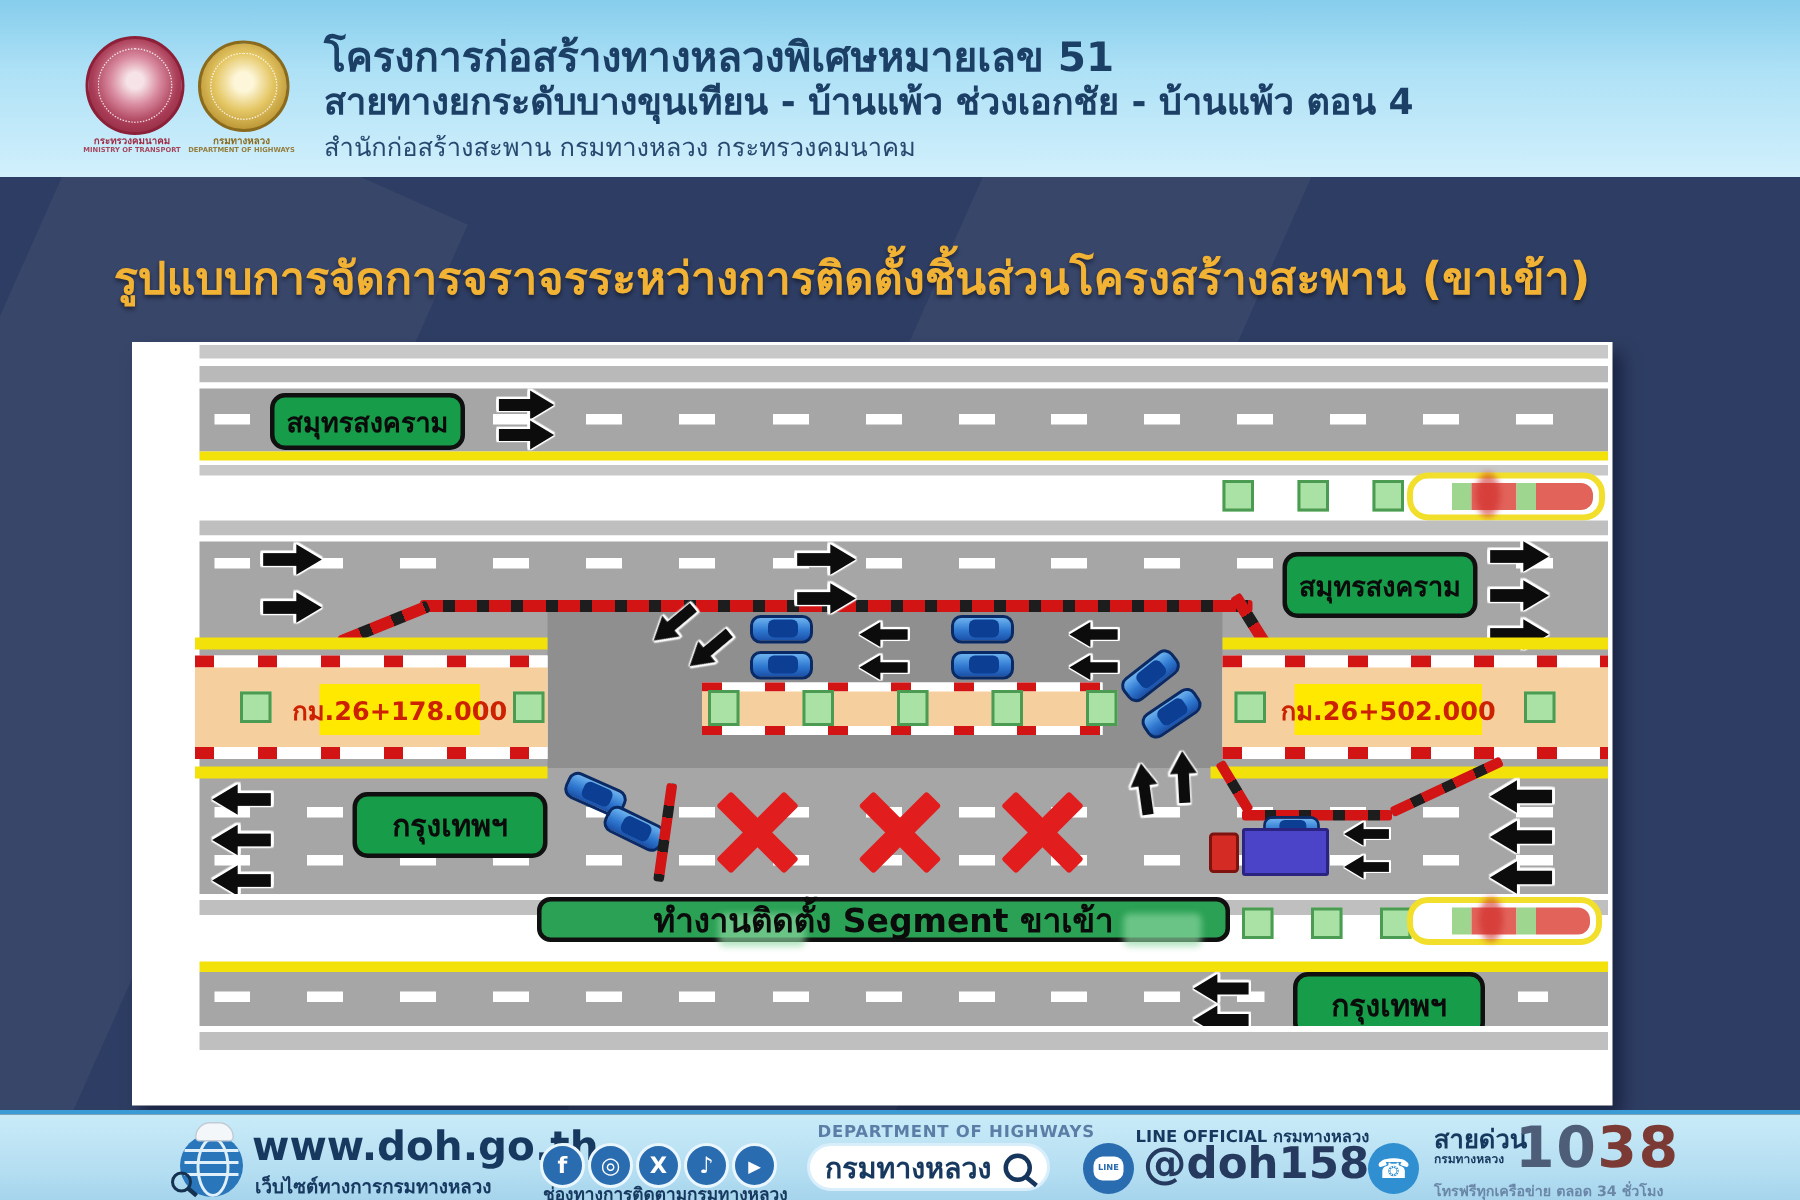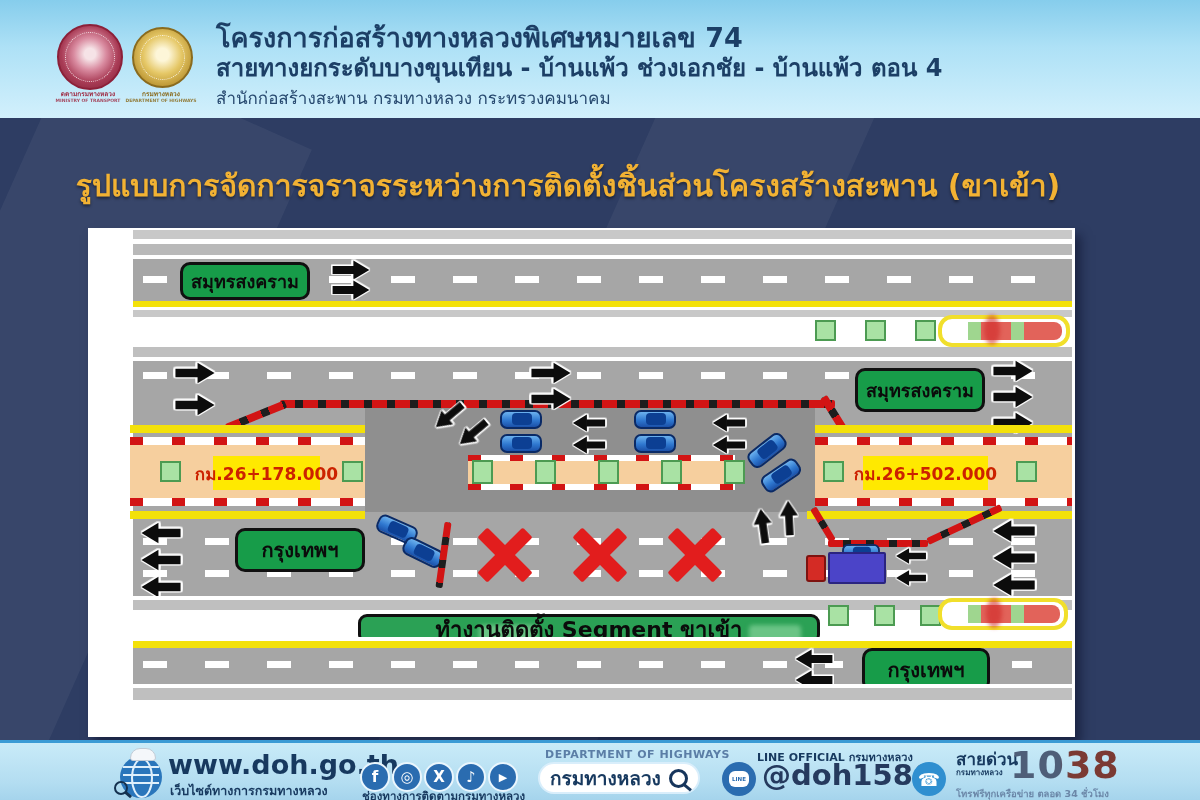--- a/index.html
+++ b/index.html
@@ -95,28 +95,28 @@
 </style>
 </head>
 <body>
 
 <div class="page">
 
   <div class="header">
     <div class="seal ministry"></div>
     <div class="seal doh"></div>
     <div class="sealcap cap-min">
-      <span class="th">ดตามกรมทางหลวง</span>
+      <span class="th">กระทรวงคมนาคม</span>
       <span class="en">MINISTRY OF TRANSPORT</span>
     </div>
     <div class="sealcap cap-doh">
       <span class="th">กรมทางหลวง</span>
       <span class="en">DEPARTMENT OF HIGHWAYS</span>
     </div>
-    <div class="htxt h1">โครงการก่อสร้างทางหลวงพิเศษหมายเลข 74</div>
+    <div class="htxt h1">โครงการก่อสร้างทางหลวงพิเศษหมายเลข 51</div>
     <div class="htxt h2">สายทางยกระดับบางขุนเทียน - บ้านแพ้ว ช่วงเอกชัย - บ้านแพ้ว ตอน 4</div>
     <div class="htxt h3">สำนักก่อสร้างสะพาน กรมทางหลวง กระทรวงคมนาคม</div>
   </div>
 
   <div class="navy">
     <div class="streak" style="left:-120px;top:-60px;width:260px;height:900px;transform:rotate(24deg);"></div>
     <div class="streak" style="left:500px;top:-80px;width:200px;height:900px;transform:rotate(24deg);"></div>
     <div class="title">รูปแบบการจัดการจราจรระหว่างการติดตั้งชิ้นส่วนโครงสร้างสะพาน (ขาเข้า)</div>
 
     <div class="panel">
@@ -321,21 +321,21 @@
       <div class="pier" style="left:786px;top:377px;"></div>
       <div class="pier" style="left:832px;top:377px;"></div>
       <div class="segbox" style="left:850px;top:370px;width:130px;height:32px;">
         <div class="sg" style="left:26px;width:13px;"></div>
         <div class="sr" style="left:39px;width:30px;"></div>
         <div class="sg" style="left:69px;width:13px;"></div>
         <div class="sr" style="left:82px;width:36px;border-radius:0 8px 8px 0;"></div>
         <div class="redblur" style="left:44px;top:-4px;width:16px;height:30px;"></div>
       </div>
 
-      <div class="banner" style="left:270px;top:386px;width:462px;height:30px;">
+      <div class="banner" style="left:270px;top:370px;width:462px;height:30px;">
         <div class="greenblur" style="left:118px;top:8px;width:58px;height:22px;"></div>
         <div class="greenblur" style="left:388px;top:8px;width:52px;height:22px;"></div>
         <span style="position:relative;">ทำงานติดตั้ง Segment ขาเข้า</span>
       </div>
 
       <div class="ab" style="left:45px;top:409px;width:939px;height:4px;background:#fff;"></div>
       <div class="ab" style="left:45px;top:413px;width:939px;height:7px;background:#f3e10a;"></div>
       <div class="ab" style="left:45px;top:420px;width:939px;height:36px;background:#a6a6a6;"></div>
       <div class="ab dash" style="left:55px;top:433px;width:700px;height:7px;"></div>
       <div class="ab" style="left:924px;top:433px;width:20px;height:7px;background:#fff;"></div>

